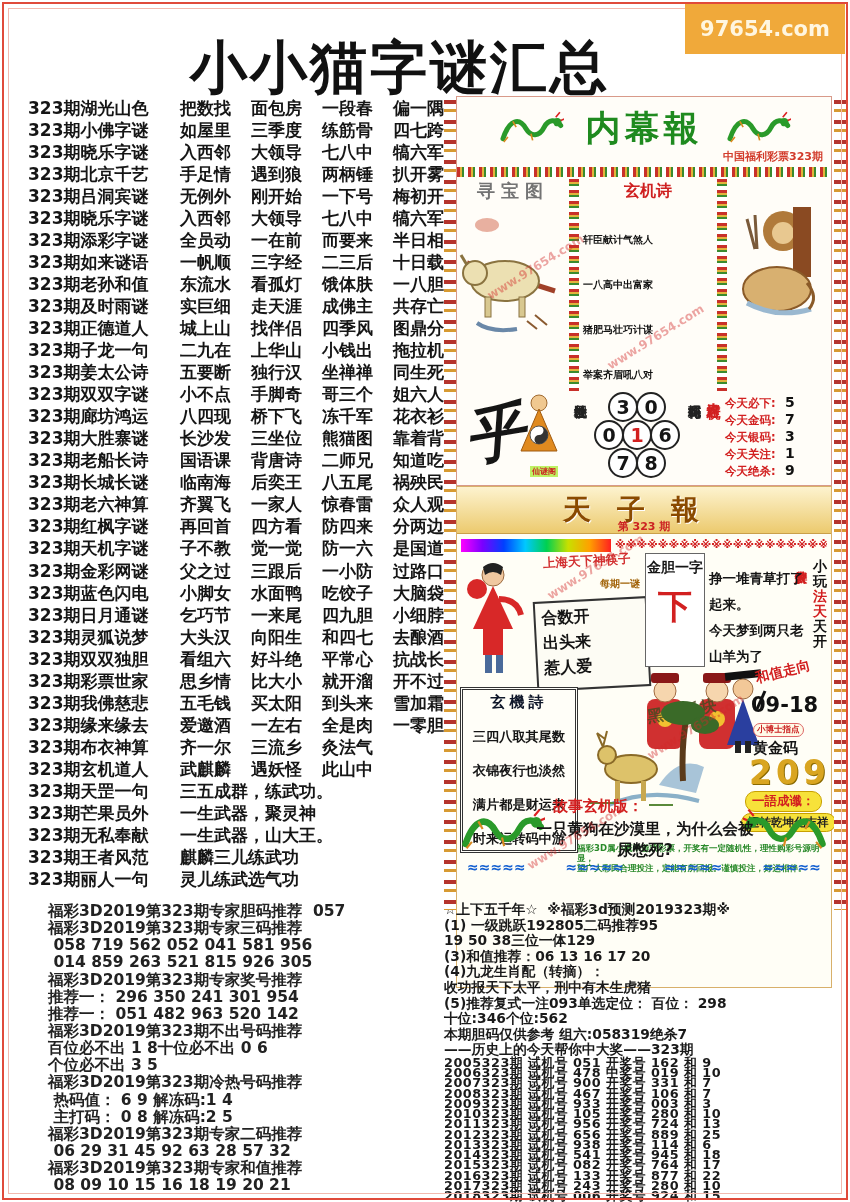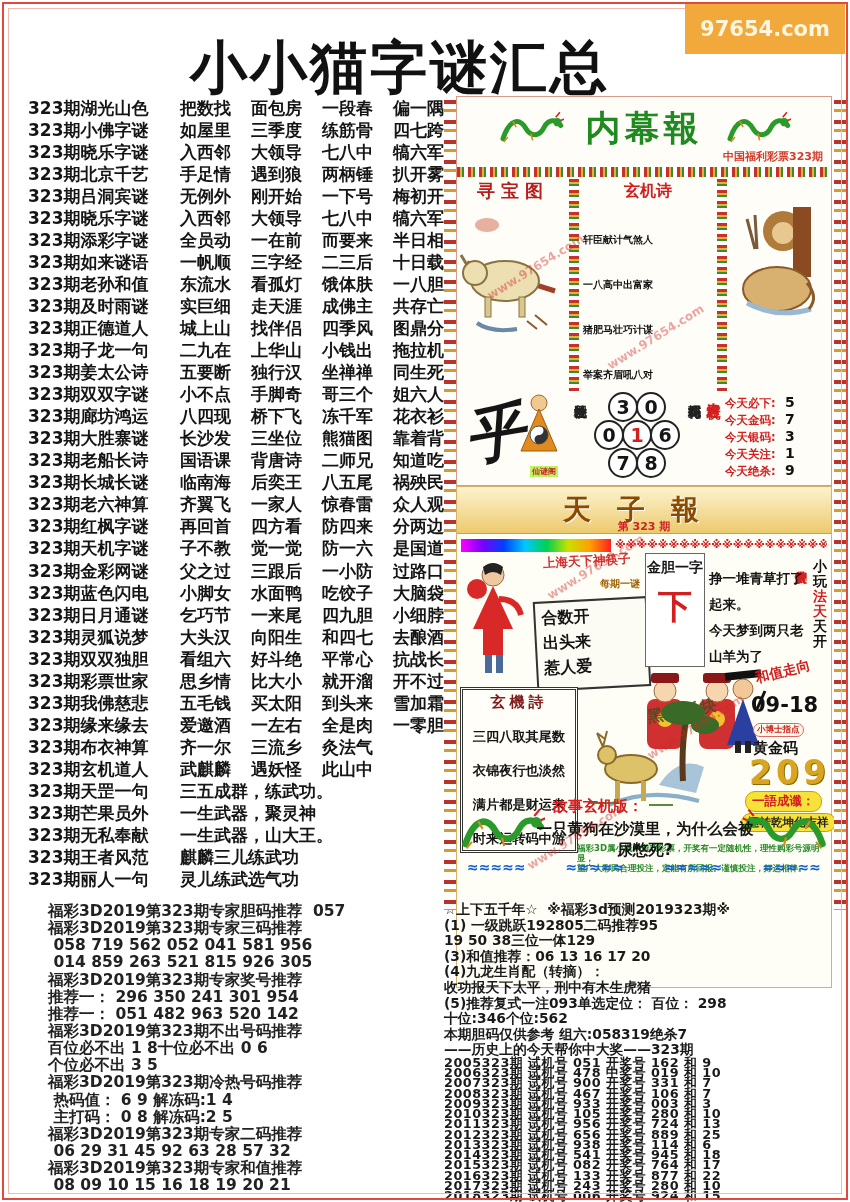--- a/index.html
+++ b/index.html
@@ -33,21 +33,21 @@
       background:repeating-linear-gradient(180deg,#b5342c 0 4px,#fff 4px 9px,#d79a32 9px 12px,#fff 12px 20px);}
 
   
   .poster{position:relative;width:374px;height:388px;border:1px solid #d89a8a;background:#fffdf8;}
   .masthead{position:absolute;left:0;top:0;width:374px;height:62px;display:flex;align-items:center;justify-content:center;gap:22px;}
   .masthead-title{font-size:35px;font-weight:900;color:#1f8a1f;letter-spacing:4px;}
   .issue-note{position:absolute;right:8px;top:52px;color:#d23a2a;font-size:11px;font-weight:bold;}
   .poster-beads{position:absolute;left:0;top:70px;width:374px;}
   .panels{position:absolute;left:0;top:82px;width:374px;height:212px;display:flex;}
   .panel-left{width:112px;position:relative;}
-  .treasure-title{color:#b91c1c;font-size:18px;font-weight:900;text-align:center;letter-spacing:6px;}
+  .treasure-title{color:#737373;font-size:18px;font-weight:900;text-align:center;letter-spacing:6px;}
   .panel-mid{width:130px;position:relative;padding:0 4px;}
   .poem-title{color:#cf2020;font-size:16px;font-weight:900;text-align:center;margin-top:2px;}
   .poem-line{font-size:10px;font-weight:bold;color:#111;margin-top:31px;white-space:nowrap;font-family:"DejaVu Serif","Liberation Serif",serif;}
   .panel-right{flex:1;position:relative;}
   .pbot{position:absolute;left:0;top:296px;width:374px;height:90px;display:flex;align-items:flex-start;}
   .bigglyph{font-size:60px;font-weight:900;font-style:italic;transform:rotate(-10deg);margin:2px 0 0 8px;width:52px;flex:none;font-family:"DejaVu Serif",serif;}
   .monkwrap{width:54px;flex:none;text-align:center;}
   .monk-tag{display:inline-block;background:#bef264;color:#c22;font-size:8px;font-weight:bold;padding:0 2px;}
   .vtext{writing-mode:vertical-rl;text-orientation:upright;font-weight:bold;}
   .vlabel{font-size:13px;color:#222;height:86px;margin-top:2px;flex:none;}
@@ -86,21 +86,21 @@
   .dream{position:absolute;left:252px;top:78px;width:102px;font-size:13.5px;font-weight:900;line-height:26px;}
   .twins{position:absolute;left:182px;top:182px;}
   .dark-stamp{position:absolute;left:190px;top:214px;font-size:16px;font-weight:900;color:#4a4a20;
               transform:rotate(-10deg);opacity:.85;letter-spacing:2px;}
   .graduate{position:absolute;left:262px;top:178px;}
   .hezhi{position:absolute;left:298px;top:176px;color:#d22020;font-size:14px;font-weight:900;transform:rotate(-14deg);white-space:nowrap;}
   .hezhi-val{position:absolute;left:294px;top:206px;font-size:21px;font-weight:900;color:#111;}
   .scholar-tag{position:absolute;left:296px;top:236px;font-size:8.5px;color:#c22;border:1px solid #d66;
                border-radius:8px;padding:0 3px;font-weight:bold;background:#fffbe8;}
   .mystery{position:absolute;left:3px;top:200px;width:112px;height:160px;border:3px double #333;background:#fffef8;text-align:center;}
-  .mystery .mt{color:#7f1d1d;font-size:15px;font-weight:900;letter-spacing:4px;margin-top:3px;}
+  .mystery .mt{color:#0f172a;font-size:15px;font-weight:900;letter-spacing:4px;margin-top:3px;}
   .mystery .ml{font-size:13.2px;font-weight:900;margin-top:16px;white-space:nowrap;}
   .deer{position:absolute;left:122px;top:208px;}
   .goldcode-label{position:absolute;left:296px;top:252px;font-size:15px;font-weight:900;}
   .goldcode{position:absolute;left:292px;top:266px;font-size:33px;font-weight:900;color:#d9a520;
             letter-spacing:4px;text-shadow:1px 1px 0 #8a6a00;}
   .pill{position:absolute;background:#f7e23a;border:1px solid #c8a000;border-radius:10px;font-weight:900;
         padding:1px 6px;white-space:nowrap;}
   .pill1{left:288px;top:304px;color:#d22020;font-size:12.5px;}
   .pill2{left:284px;top:326px;color:#222;font-size:11.5px;}
   .fineprint{position:absolute;left:120px;top:356px;width:250px;color:#2a8a2a;font-size:8.5px;line-height:10px;font-weight:bold;}

